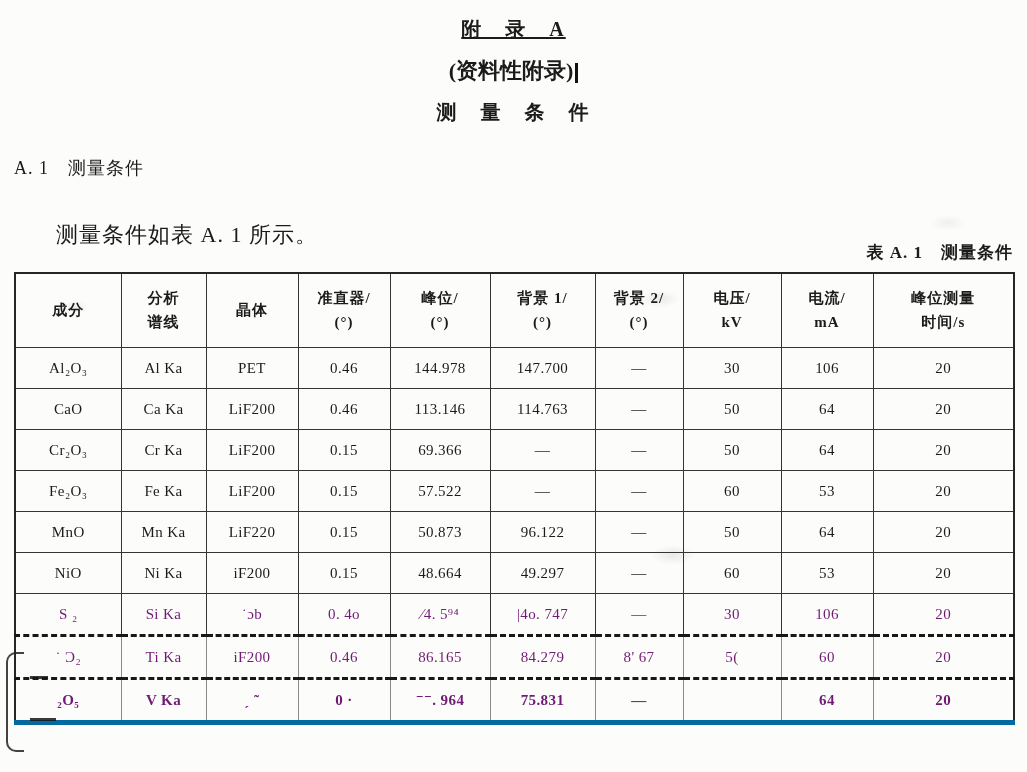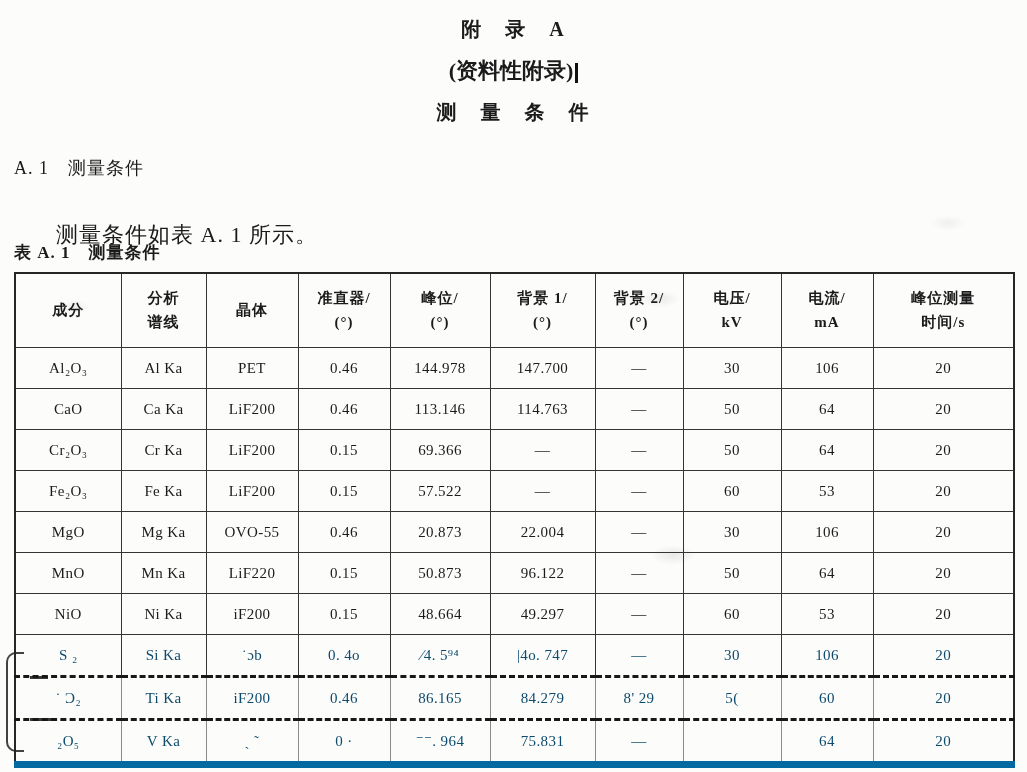--- a/index.html
+++ b/index.html
@@ -11,44 +11,44 @@
   }
   
   .speck{position:absolute;border-radius:50%;pointer-events:none;}
   .s1{left:640px;top:290px;width:40px;height:18px;background:radial-gradient(ellipse,rgba(0,0,0,.07),rgba(0,0,0,0) 70%);}
   .s2{left:650px;top:545px;width:46px;height:20px;background:radial-gradient(ellipse,rgba(0,0,0,.08),rgba(0,0,0,0) 70%);}
   .s3{left:930px;top:215px;width:36px;height:16px;background:radial-gradient(ellipse,rgba(0,0,0,.05),rgba(0,0,0,0) 70%);}
   .s4{left:60px;top:300px;width:30px;height:14px;background:radial-gradient(ellipse,rgba(0,0,0,.05),rgba(0,0,0,0) 70%);}
 
   .title-block{position:absolute;left:0;right:0;top:16px;text-align:center;}
   .title-line{font-weight:700;}
-  .t1{font-size:20px;letter-spacing:2px;}
+  .t1{font-size:20px;letter-spacing:2px;text-decoration:underline;}
   .t2{font-size:22px;margin-top:13px;position:relative;}
   .t3{font-size:20px;margin-top:13px;letter-spacing:2px;}
   .subtitle-bar{display:inline-block;width:3px;height:20px;background:#111;vertical-align:middle;margin-left:2px;}
 
   .section-heading{position:absolute;left:14px;top:156px;font-size:18px;font-weight:400;letter-spacing:1px;}
   .body-paragraph{position:absolute;left:56px;top:220px;font-size:22px;letter-spacing:1px;}
-  .table-caption{position:absolute;left:14px;width:999px;top:241px;text-align:left;font-size:17px;font-weight:700;letter-spacing:1px;}
+  .table-caption{position:absolute;left:14px;width:999px;top:241px;text-align:right;font-size:17px;font-weight:700;letter-spacing:1px;}
 
   table{
     position:absolute;left:14px;top:272px;width:999px;
     border-collapse:collapse;table-layout:fixed;
     border:2px solid #262626;
   }
   col.c0{width:106px}col.c1{width:85px}col.c2{width:92px}col.c3{width:92px}
   col.c4{width:100px}col.c5{width:105px}col.c6{width:88px}col.c7{width:98px}
   col.c8{width:92px}col.c9{width:141px}
   th,td{border:1px solid #343434;text-align:center;padding:0;}
   thead th{height:73px;font-size:15px;font-weight:700;letter-spacing:1px;vertical-align:middle;}
   thead th div{line-height:1.55;}
   tbody td{height:40px;font-size:15px;letter-spacing:.4px;vertical-align:middle;}
   tbody tr.degraded td{border-top:3px dashed #181818;border-left-color:rgba(0,0,0,.45);border-right-color:rgba(0,0,0,.45);}
-  tbody tr.worn td{color:#0c4a6e;}
-  table tbody tr:last-child td{border-bottom:7px solid #0369a1;}
+  tbody tr.worn td{color:#701a75;}
+  table tbody tr:last-child td{border-bottom:5px solid #0369a1;font-weight:bold;}
 
   
   .left-arc{
     position:absolute;left:6px;top:652px;width:16px;height:96px;
     border-left:2px solid #222;border-top:2px solid #222;border-bottom:2px solid #222;
     border-radius:10px 0 0 10px;opacity:.85;pointer-events:none;
   }
   .band-dash{position:absolute;height:3px;background:#161616;pointer-events:none;opacity:.85;}
   .d1{left:30px;top:676px;width:18px;}
   .d2{left:30px;top:718px;width:26px;}
@@ -169,32 +169,20 @@
         <td>LiF200</td>
         <td>0.15</td>
         <td>57.522</td>
         <td>—</td>
         <td>—</td>
         <td>60</td>
         <td>53</td>
         <td>20</td>
       </tr>
       <tr>
-        <td>MgO</td>
-        <td>Mg Ka</td>
-        <td>OVO-55</td>
-        <td>0.46</td>
-        <td>20.873</td>
-        <td>22.004</td>
-        <td>—</td>
-        <td>30</td>
-        <td>106</td>
-        <td>20</td>
-      </tr>
-      <tr>
         <td>MnO</td>
         <td>Mn Ka</td>
         <td>LiF220</td>
         <td>0.15</td>
         <td>50.873</td>
         <td>96.122</td>
         <td>—</td>
         <td>50</td>
         <td>64</td>
         <td>20</td>
@@ -223,21 +211,21 @@
         <td>106</td>
         <td>20</td>
       </tr>
       <tr class="degraded worn">
         <td>˙ Ɔ₂</td>
         <td>Ti Ka</td>
         <td>iF200</td>
         <td>0.46</td>
         <td>86.165</td>
         <td>84.279</td>
-        <td>8'  29</td>
+        <td>8'  67</td>
         <td>5(</td>
         <td>60</td>
         <td>20</td>
       </tr>
       <tr class="degraded worn">
         <td>₂O₅</td>
         <td>V Ka</td>
         <td>ˏ ˜</td>
         <td>0  ·</td>
         <td>⁻⁻. 964</td>

